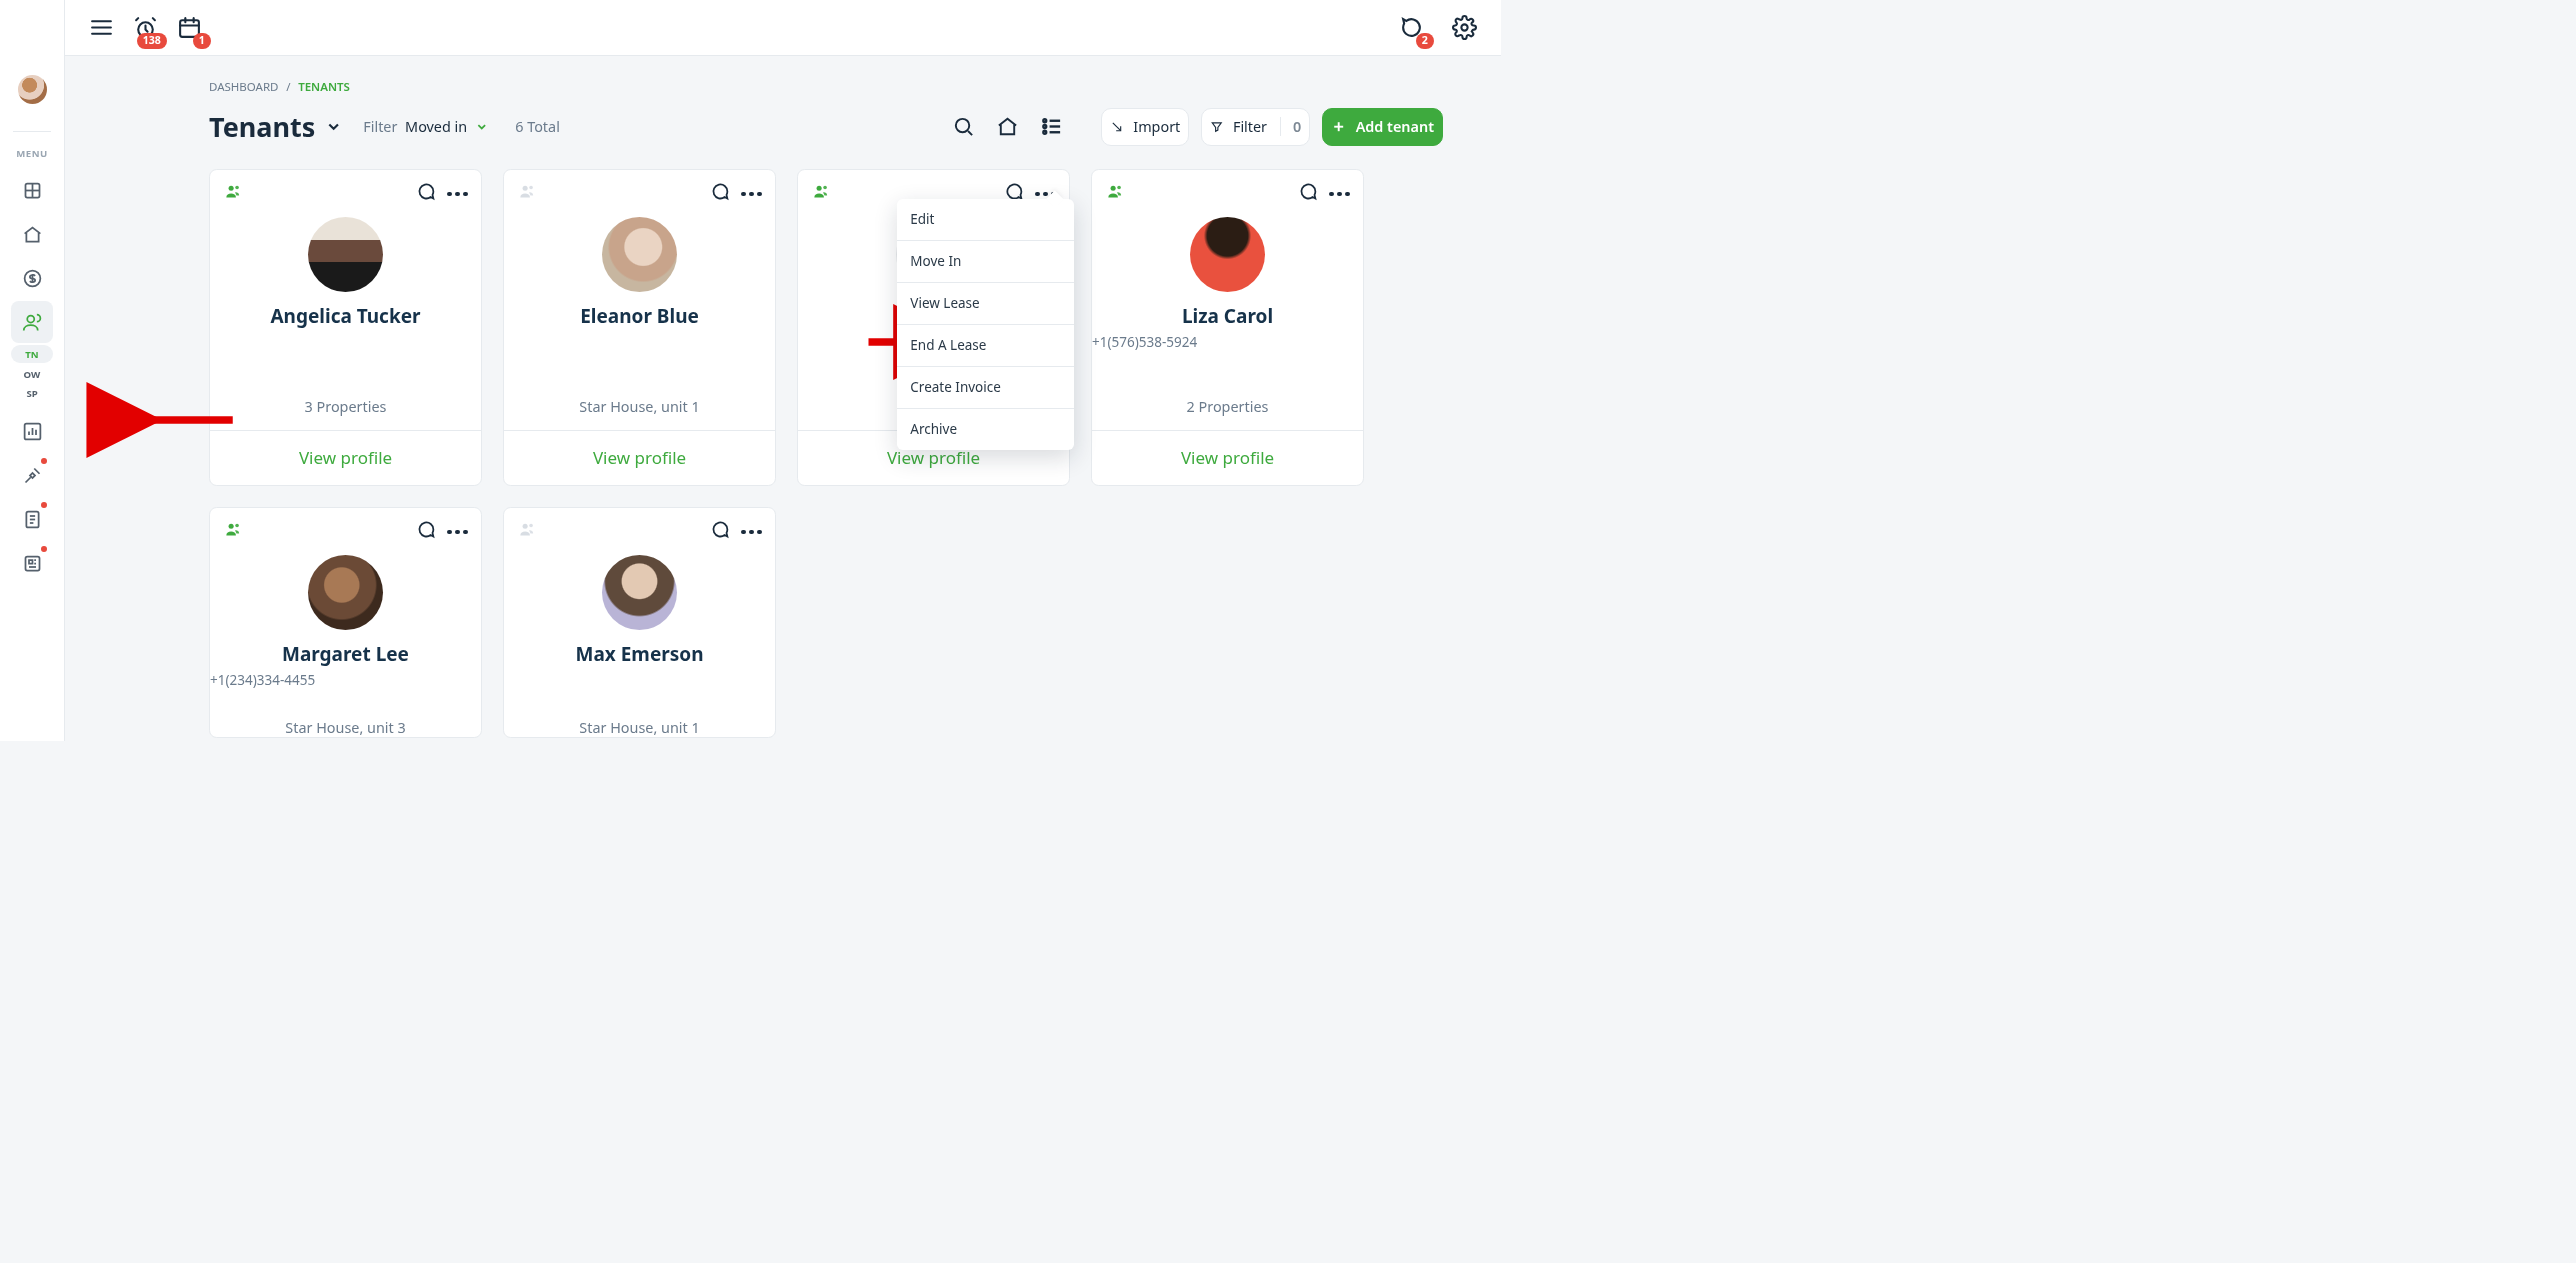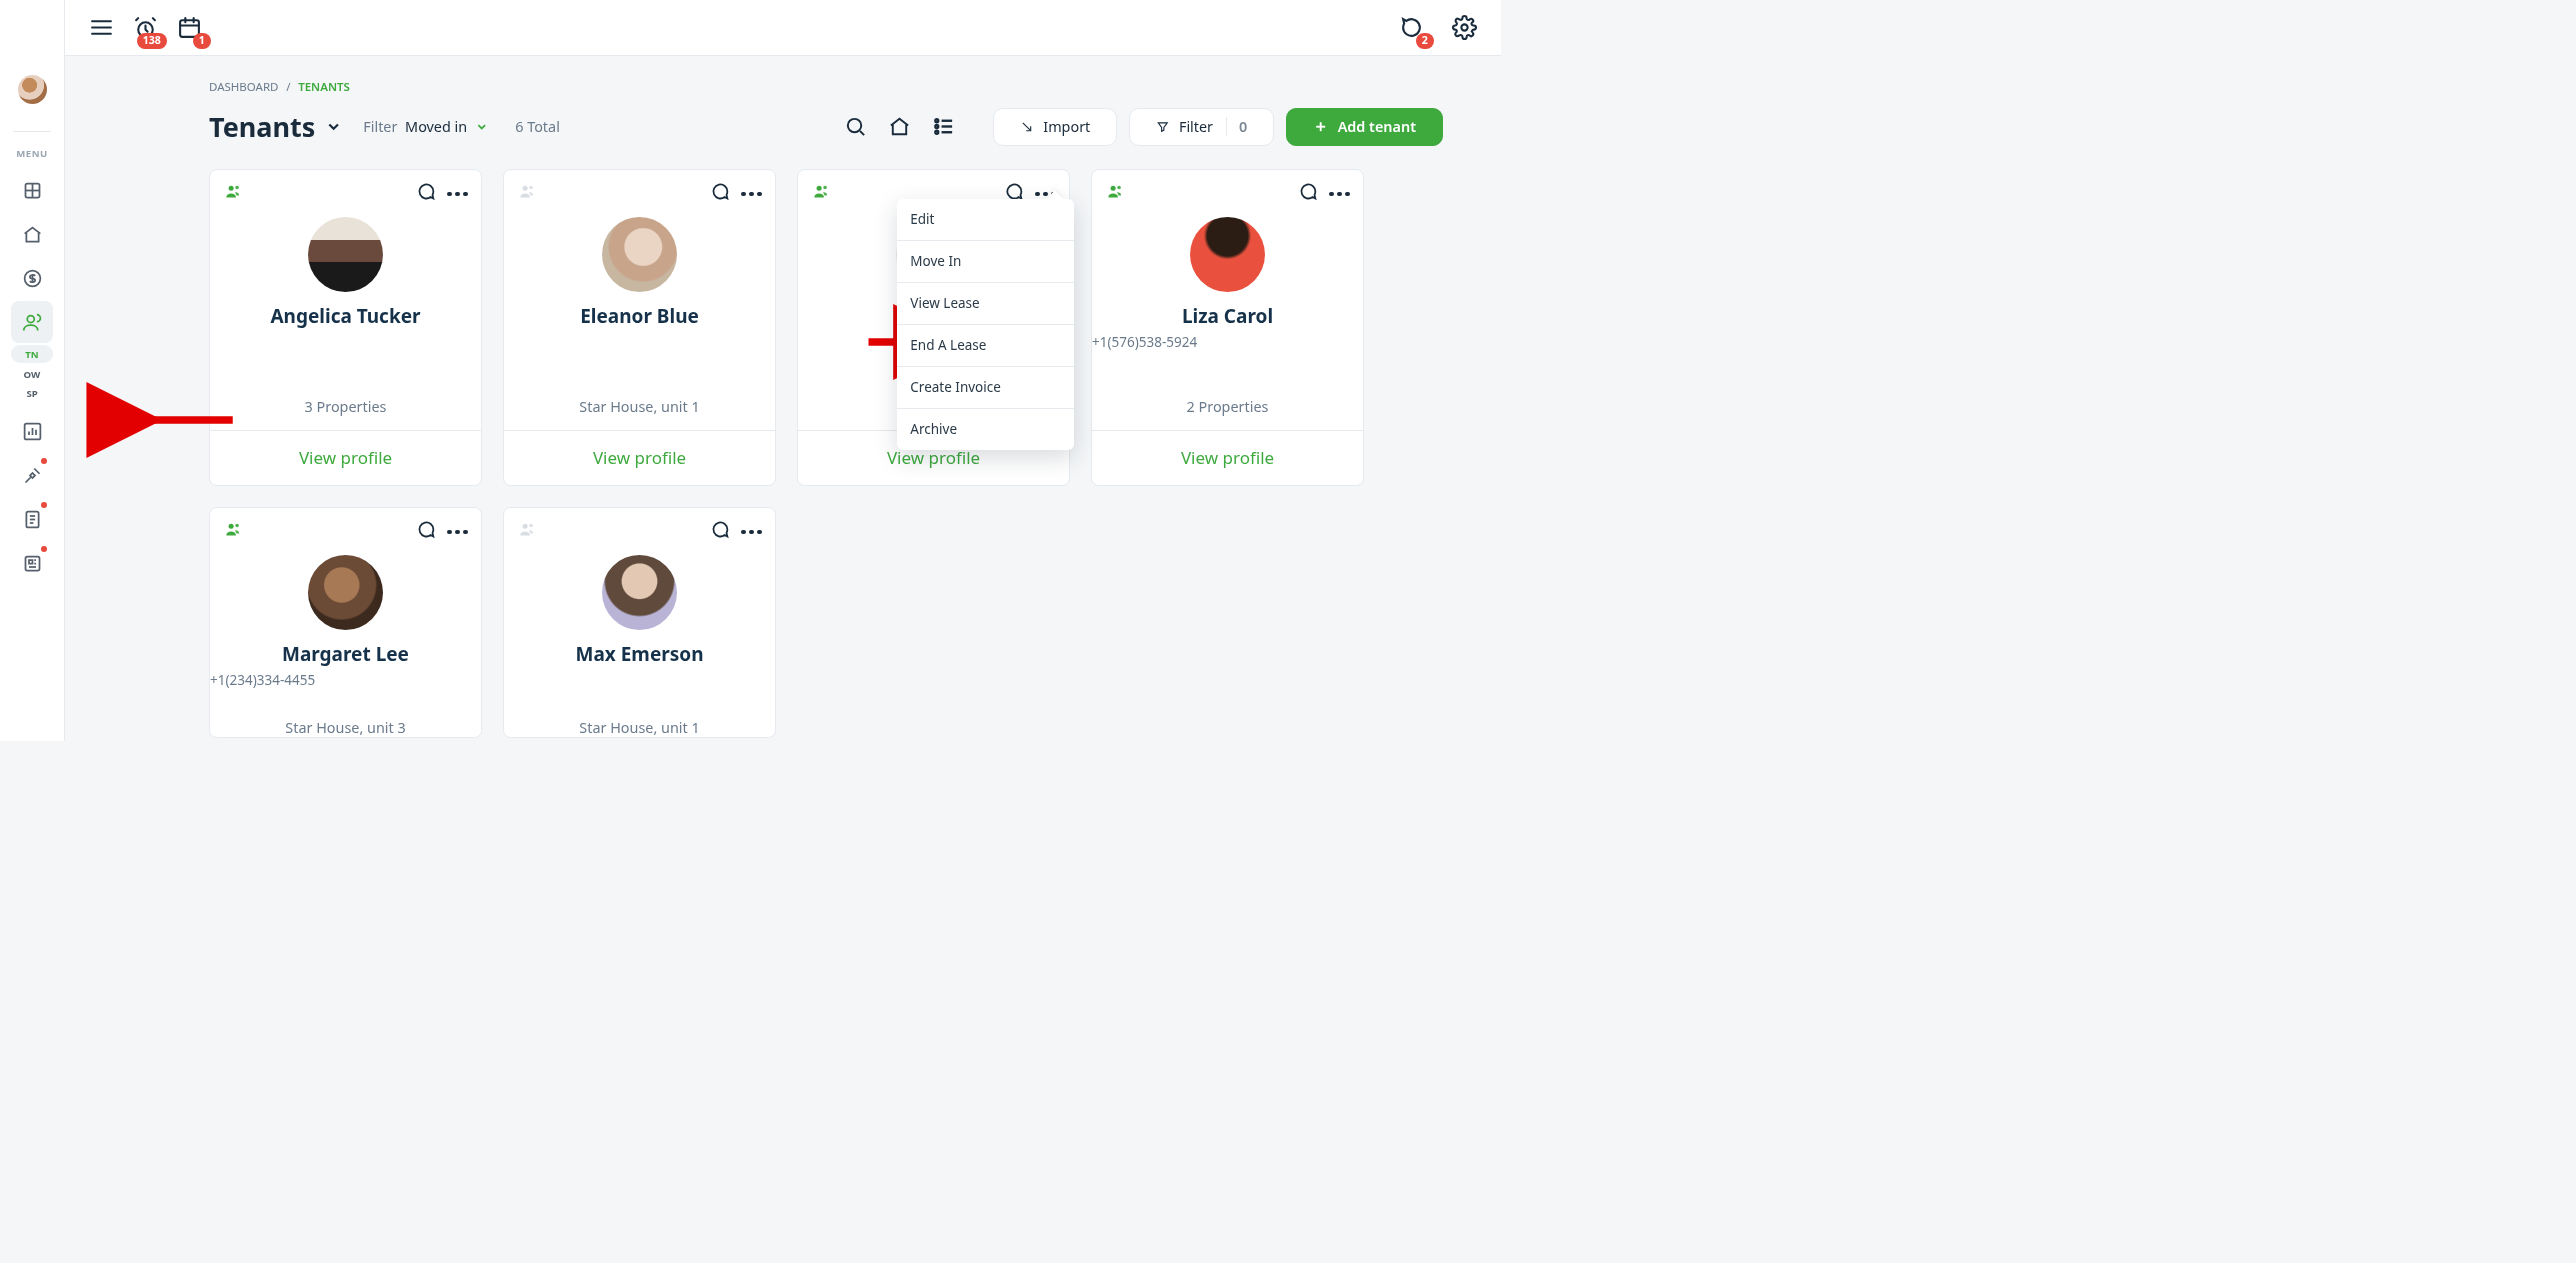--- a/index.html
+++ b/index.html
@@ -53,21 +53,21 @@
   .pagehead{display:flex;align-items:center;gap:21px;flex-wrap:nowrap}
   .title{font-size:27px;font-weight:700;display:flex;align-items:center;gap:9.6px}
   .title svg{width:17.3px;height:17.3px}
   .display-ctl{display:flex;align-items:center;gap:7.7px;color:var(--muted);font-size:14.4px}
   .display-ctl .val{color:var(--text)}
   .display-ctl svg{width:13.5px;height:13.5px;color:var(--green)}
   .total{font-size:14.4px;color:var(--muted);margin-left:5.8px}
   .pagehead .spacer{flex:1}
   .headicons{display:flex;align-items:center;gap:21px;color:var(--accent)}
   .headicons svg{width:23px;height:23px;cursor:pointer}
-  .btn{height:38px;border:1px solid var(--line);background:#fff;border-radius:10px;padding:0 26px;display:inline-flex;align-items:center;gap:9.6px;font-size:14.4px;color:var(--text);cursor:pointer}
+  .btn{height:38px;border:1px solid var(--line);background:#fff;border-radius:10px;padding:0 8px;display:inline-flex;align-items:center;gap:9.6px;font-size:14.4px;color:var(--text);cursor:pointer}
   .btn svg{width:13.5px;height:13.5px}
   .btn .pill{background:transparent;border-left:1px solid var(--line);padding-left:11.5px;margin-left:3.8px;color:#7c8894;font-weight:600}
   .btn.primary{background:var(--green);border-color:var(--green);color:#fff;font-weight:600}
   .btn.primary svg{width:15.4px;height:15.4px}
   .btns{display:flex;align-items:center;gap:11.5px}
   
   .grid{display:grid;grid-template-columns:repeat(4,273px);gap:21px;margin-top:23px}
   .card{background:#fff;border-radius:7.7px;border:1px solid var(--line);position:relative;overflow:visible;display:flex;flex-direction:column;width:273px;height:317px}
   .card .top-row{display:flex;align-items:center;justify-content:space-between;padding:11.5px 13.5px 0 13.5px}
   .people-icon{width:19px;height:19px;color:var(--green)}

